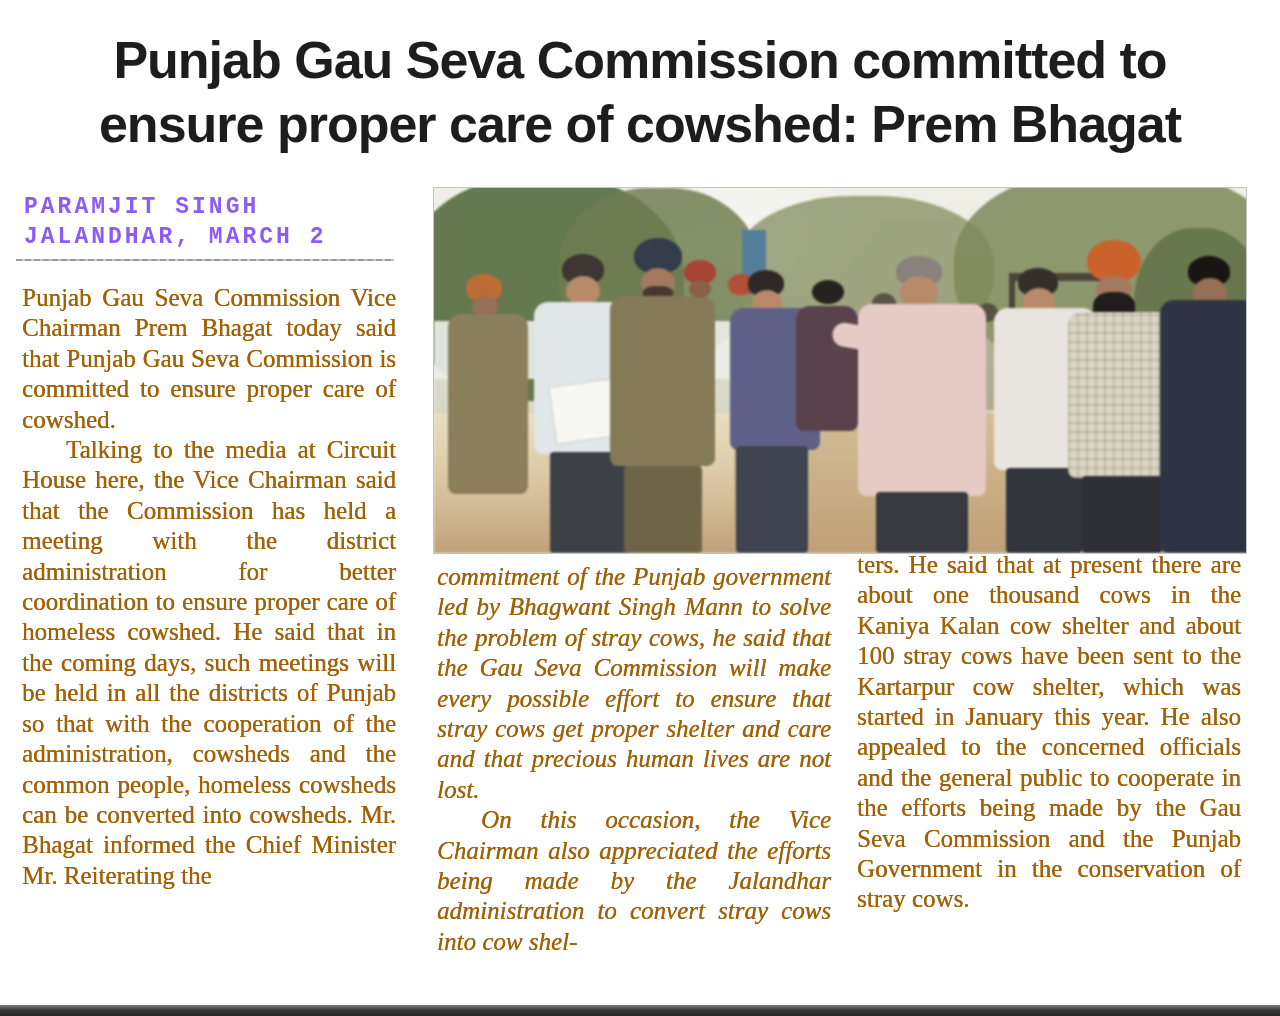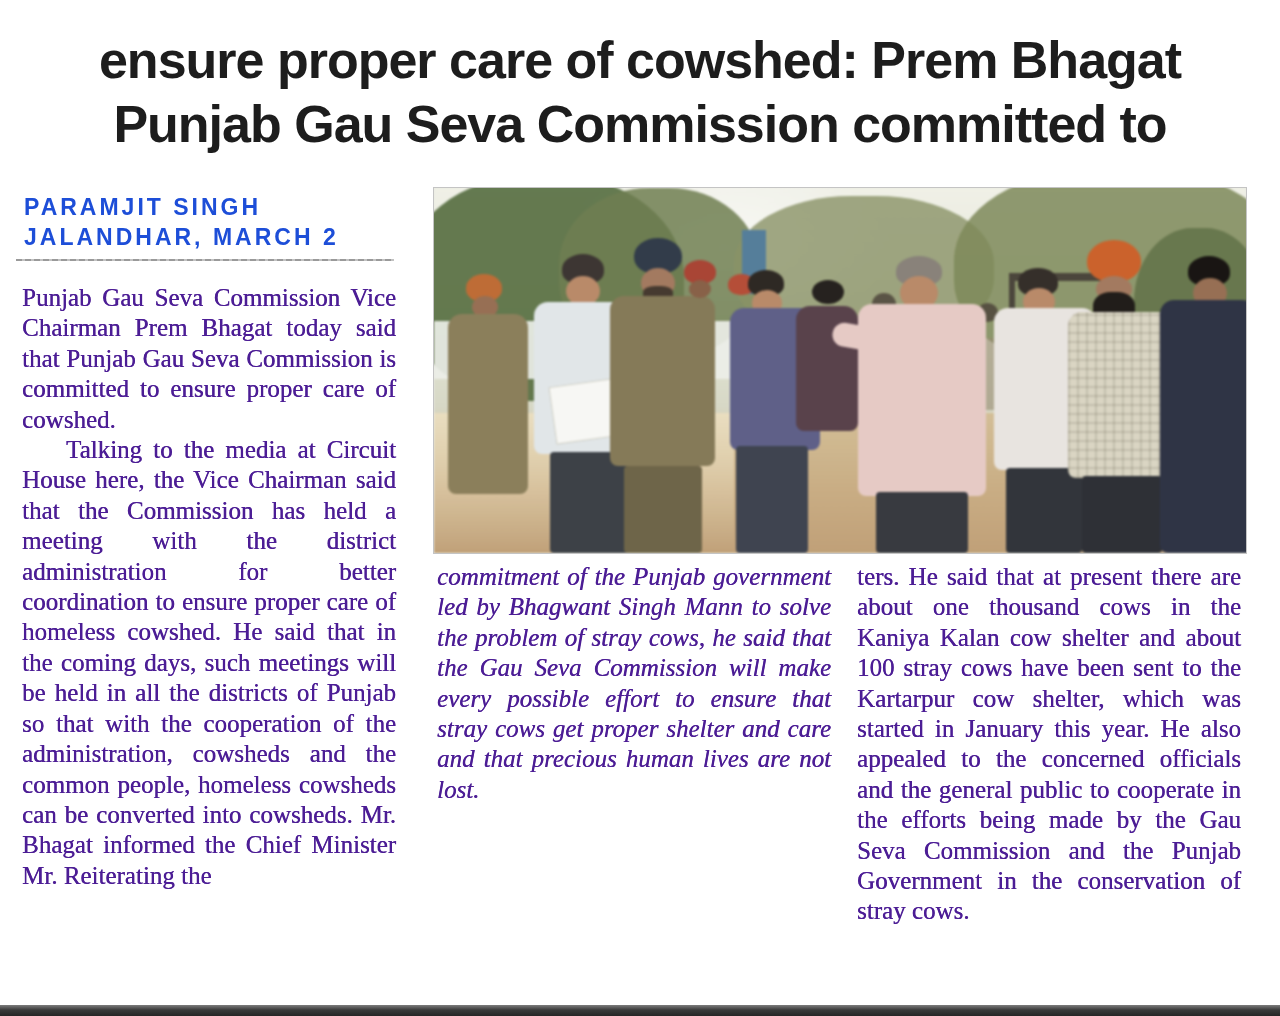--- a/index.html
+++ b/index.html
@@ -6,33 +6,33 @@
   #page{position:relative;width:1280px;height:1016px;background:#ffffff;overflow:hidden;
         font-family:"Liberation Serif",serif;}
 
   
   #headline{position:absolute;left:0;top:28px;width:1280px;text-align:center;
     font-family:"Liberation Sans",sans-serif;font-weight:bold;color:#1d1d1d;
     font-size:52px;line-height:64px;letter-spacing:-1px;}
 
   
   #byline{position:absolute;left:24px;top:192px;
-    font-family:Liberation Sans, sans-serif;font-weight:bold;color:#1d4ed8;
+    font-family:Liberation Mono, monospace;font-weight:bold;color:#8b5cf6;
     font-size:23px;line-height:30px;letter-spacing:3px;}
   #byline-rule{position:absolute;left:16px;top:259px;width:378px;height:2px;
     background:repeating-linear-gradient(90deg,#9a9a9a 0 6px,#c2c2c2 6px 9px);}
 
   
-  .col{position:absolute;color:#4c1d95;text-align:justify;}
+  .col{position:absolute;color:#a16207;text-align:justify;}
   .col p{margin:0;font-size:25px;line-height:30.4px;font-weight:normal;
     text-shadow:0.35px 0 0 currentColor;}
   .col p.indent{text-indent:44px;}
   #col1{left:22px;top:283px;width:374px;}
   #col2{left:437px;top:562px;width:394px;font-style:italic;}
-  #col3{left:857px;top:562px;width:384px;}
+  #col3{left:857px;top:550px;width:384px;}
 
   
   #photo{position:absolute;left:433px;top:187px;width:812px;height:365px;
     border:1px solid #c4c4c4;background:#e8e8e0;overflow:hidden;}
   #photo-inner{position:absolute;left:0;top:0;width:812px;height:365px;
     filter:blur(1.3px) saturate(0.88) contrast(0.97);}
   .ph{position:absolute;}
   .sky{left:0;top:0;width:812px;height:365px;
     background:linear-gradient(180deg,#f3f4e9 0%,#e6e9d6 38%,#dadbc6 60%,#d6c9a0 70%);}
   .sun{left:120px;top:-30px;width:340px;height:180px;border-radius:50%;
@@ -58,22 +58,22 @@
   
   #bottom-bar{position:absolute;left:0;top:1005px;width:1280px;height:11px;
     background:linear-gradient(180deg,#7d7d7d 0%,#3a3a3a 45%,#262626 100%);}
 </style>
 </head>
 <body>
 
 <div id="page">
 
   <div id="headline">
+    <div>Punjab Gau Seva Commission committed to</div>
     <div>ensure proper care of cowshed: Prem Bhagat</div>
-    <div>Punjab Gau Seva Commission committed to</div>
   </div>
 
   <div id="byline">
     <div>PARAMJIT SINGH</div>
     <div>JALANDHAR, MARCH 2</div>
   </div>
   <div id="byline-rule"></div>
 
   <div id="photo">
     <div id="photo-inner">
@@ -149,20 +149,21 @@
       <div class="ph torso" style="left:726px;top:112px;width:96px;height:253px;background:#2c3246;"></div>
     </div>
   </div>
 
   <div id="col1" class="col">
     <p>Punjab Gau Seva Commission Vice Chairman Prem Bhagat today said that Punjab Gau Seva Commission is committed to ensure proper care of cowshed.</p>
     <p class="indent">Talking to the media at Circuit House here, the Vice Chairman said that the Commission has held a meeting with the district administration for better coordination to ensure proper care of homeless cowshed. He said that in the coming days, such meetings will be held in all the districts of Punjab so that with the cooperation of the administration, cowsheds and the common people, homeless cowsheds can be converted into cowsheds. Mr. Bhagat informed the Chief Minister Mr. Reiterating the</p>
   </div>
   <div id="col2" class="col">
     <p>commitment of the Punjab government led by Bhagwant Singh Mann to solve the problem of stray cows, he said that the Gau Seva Commission will make every possible effort to ensure that stray cows get proper shelter and care and that precious human lives are not lost.</p>
+    <p class="indent">On this occasion, the Vice Chairman also appreciated the efforts being made by the Jalandhar administration to convert stray cows into cow shel-</p>
   </div>
   <div id="col3" class="col">
     <p>ters. He said that at present there are about one thousand cows in the Kaniya Kalan cow shelter and about 100 stray cows have been sent to the Kartarpur cow shelter, which was started in January this year. He also appealed to the concerned officials and the general public to cooperate in the efforts being made by the Gau Seva Commission and the Punjab Government in the conservation of stray cows.</p>
   </div>
 
   <div id="bottom-bar"></div>
 
 </div>
 
 </body></html>

